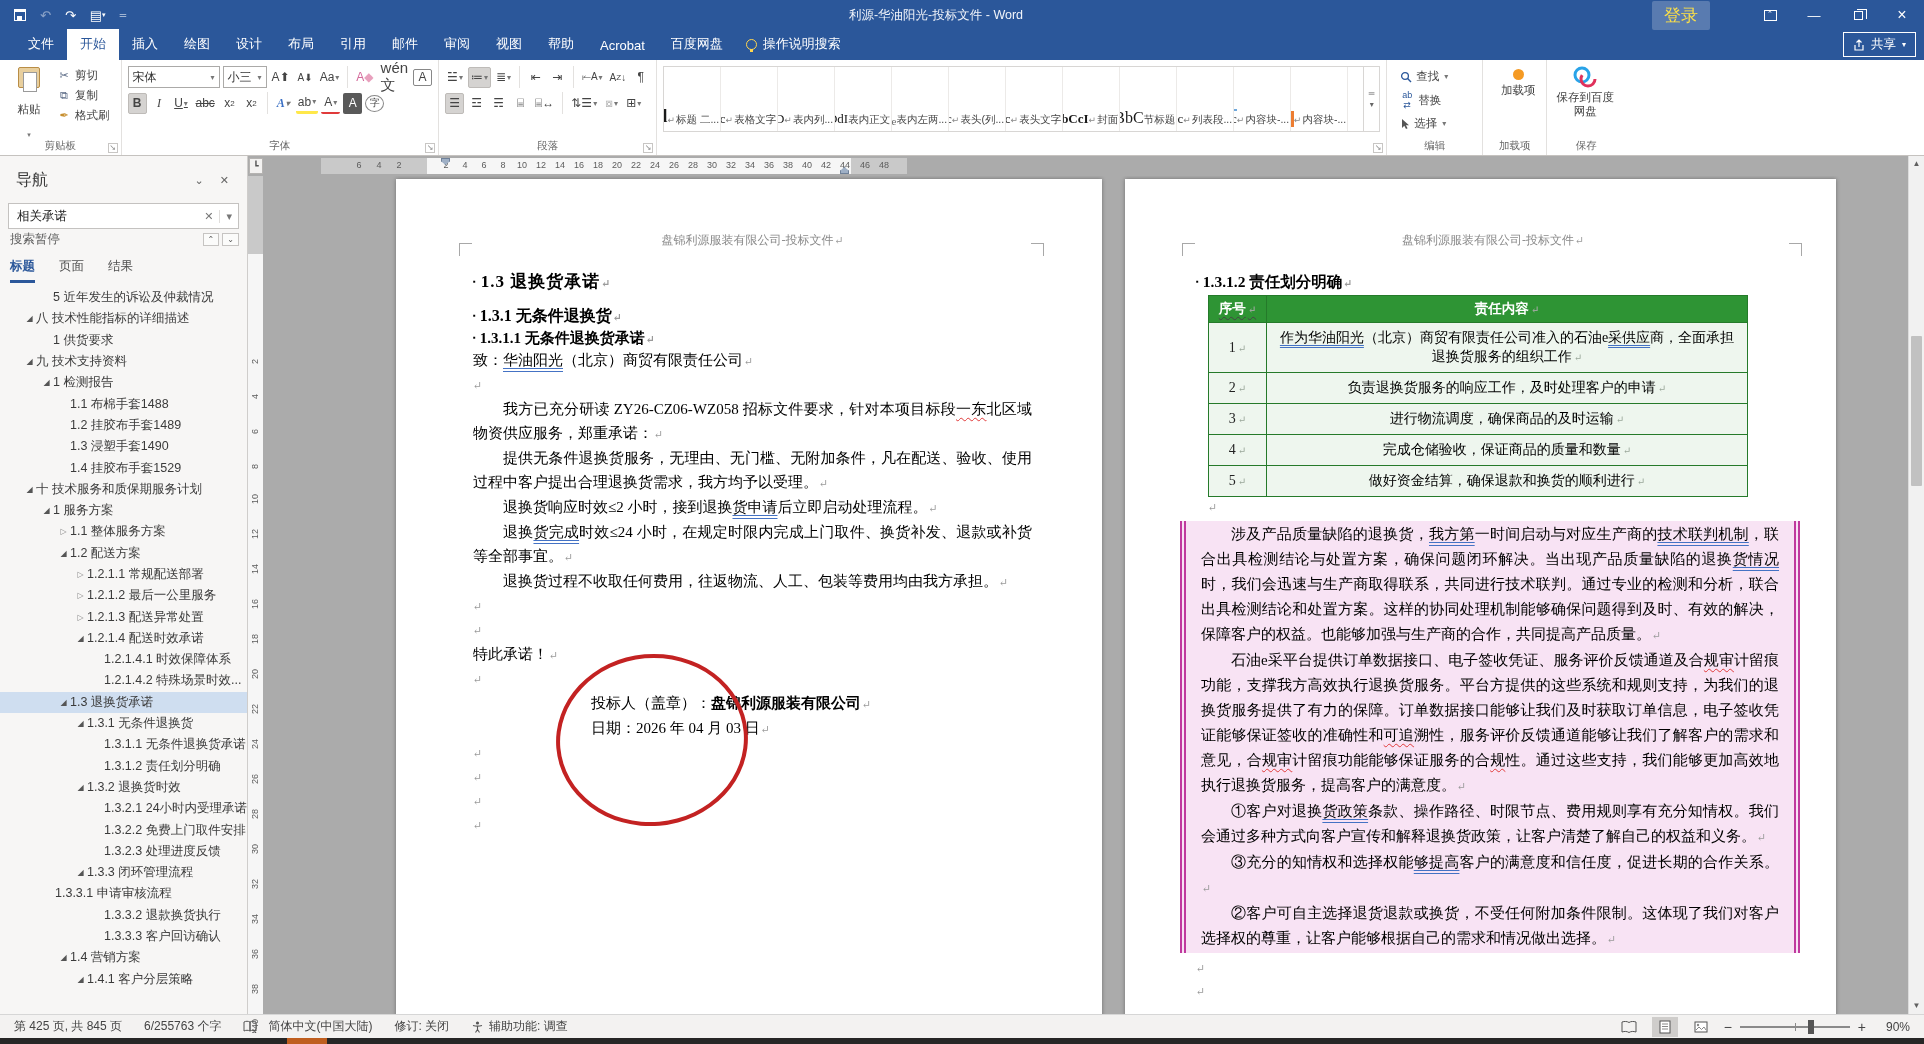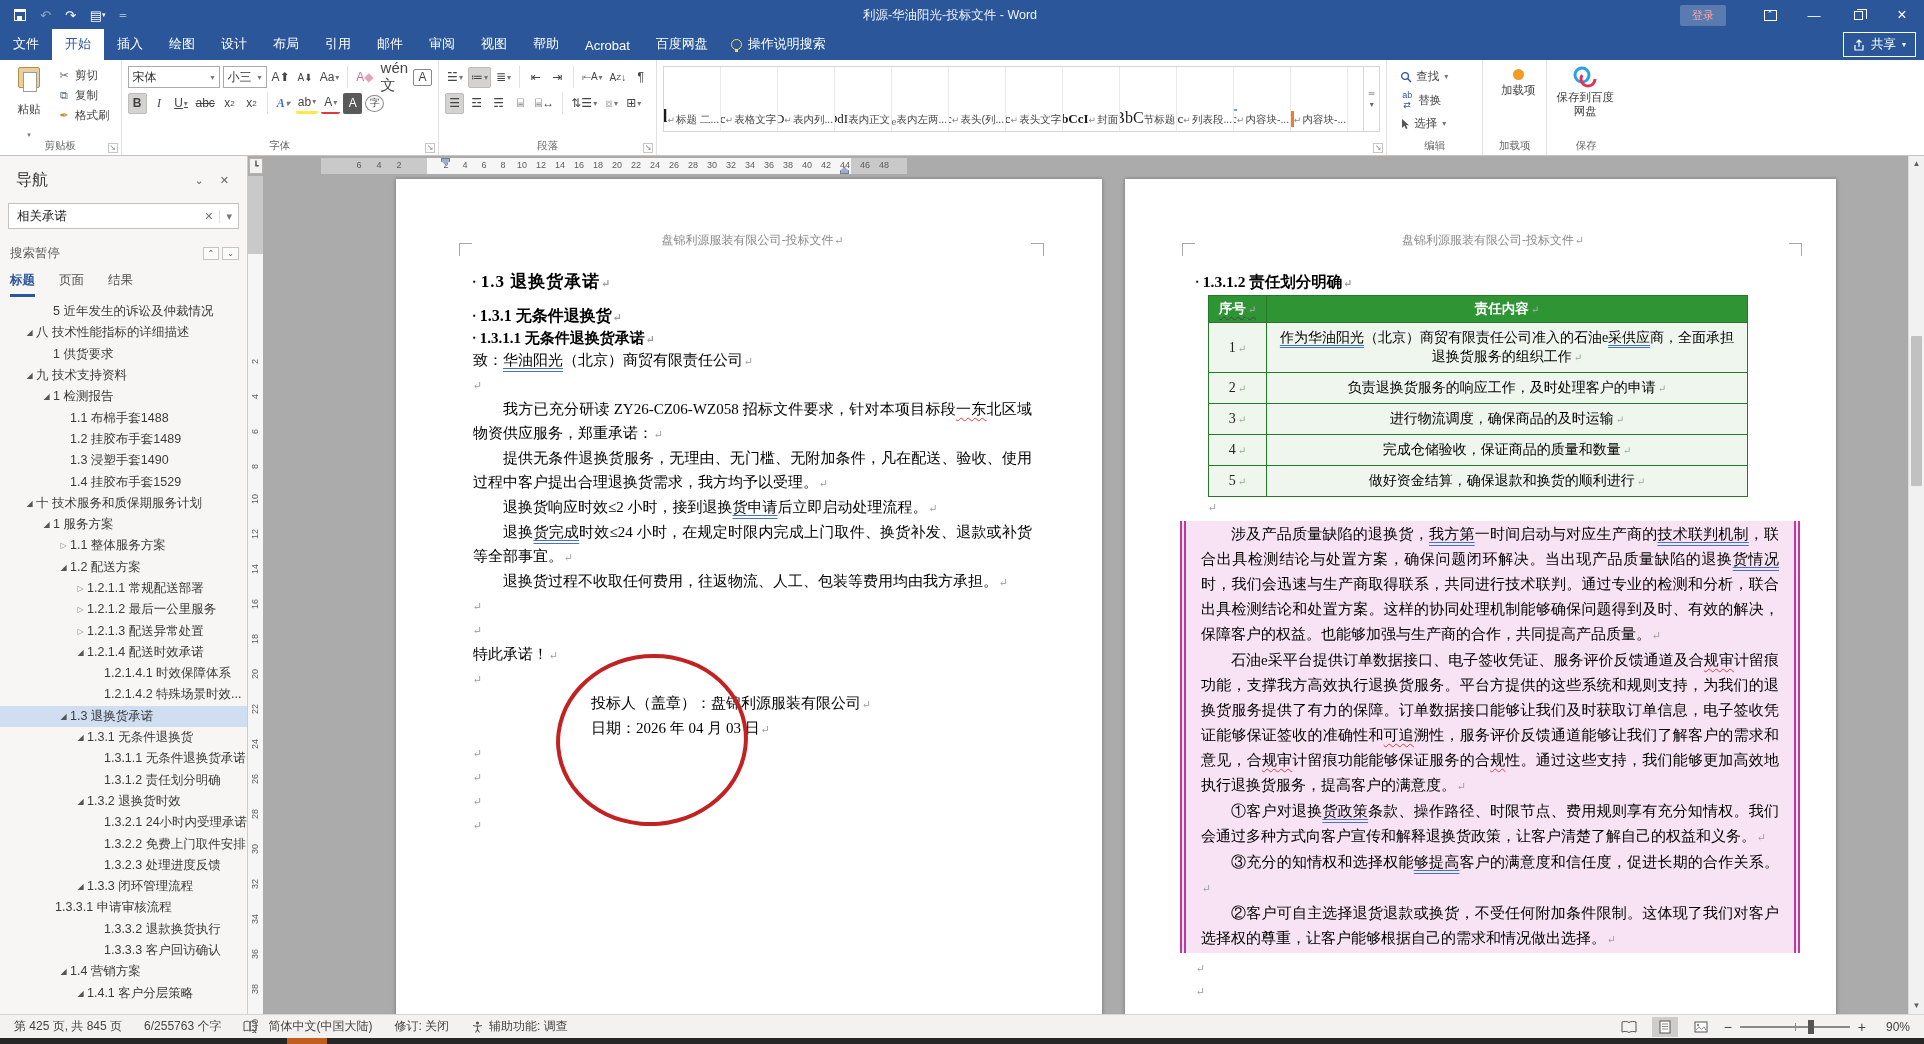--- a/index.html
+++ b/index.html
@@ -9,28 +9,28 @@
 
   
   .titlebar { height:30px; background:#2b579a; display:flex; align-items:center; color:#fff; flex:none; }
   .qat { display:flex; align-items:center; gap:14px; padding-left:14px; width:220px; }
   .qat .qbtn { color:#fff; font-size:13px; cursor:default; display:flex; align-items:center; }
   .qat .dim { opacity:.45; }
   .sv { width:12px; height:12px; border:1.4px solid #fff; border-top-width:3px; position:relative; }
   .sv::after { content:""; position:absolute; left:2px; bottom:0; width:5px; height:4px; background:#fff; }
   .title-text { flex:1; text-align:center; font-size:12.5px; color:#f1f4fa; }
   .tb-right { display:flex; align-items:center; height:100%; }
-  .login-btn { background:rgba(255,255,255,.22); color:#fca5a5; font-size:11px; padding:3px 12px; border-radius:2px; margin-right:22px; }
+  .login-btn { background:rgba(255,255,255,.22); color:#fde047; font-size:17px; padding:3px 12px; border-radius:2px; margin-right:38px; }
   .winbtn { width:44px; height:100%; display:flex; align-items:center; justify-content:center; font-size:13px; color:#fff; }
   .ribopt { width:13px; height:11px; border:1px solid #fff; font-size:7px; display:flex; align-items:flex-start; justify-content:center; line-height:6px; }
   .rest { width:9px; height:9px; border:1px solid #fff; position:relative; background:transparent; display:inline-block; }
   .rest::before { content:""; position:absolute; top:-3px; left:2px; width:9px; height:9px; border:1px solid #fff; border-left:none; border-bottom:none; }
 
   
-  .tabsrow { height:30px; background:#2b579a; display:flex; align-items:flex-end; color:#fff; flex:none; position:relative; }
+  .tabsrow { height:30px; background:#2b579a; display:flex; align-items:flex-end; color:#fff; flex:none; position:relative;padding-left:15px; }
   .rtab { padding:6px 13px 7px 13px; font-size:13px; cursor:default; }
   .rtab.active { background:#fff; color:#2b579a; }
   .tellme { display:flex; align-items:center; gap:6px; margin-left:10px; padding-bottom:7px; font-size:13px; color:#fff; }
   .bulb { width:11px; height:11px; border-radius:50%; border:1.4px solid #ffd64f; position:relative; }
   .bulb::after { content:""; position:absolute; left:3px; bottom:-3px; width:3px; height:3px; background:#ffd64f; }
   .share-btn { position:absolute; right:8px; bottom:3px; border:1px solid #fff; color:#fff; font-size:12.5px; padding:3px 9px; display:flex; gap:6px; align-items:center; }
 
   
   .ribbon { height:96px; background:#fff; border-bottom:1px solid #c5c2bf; display:flex; flex:none; }
   .rgroup { position:relative; border-right:1px solid #e3e1df; padding:4px 6px 16px 6px; }
@@ -76,21 +76,21 @@
   .workspace { flex:1; display:flex; min-height:0; position:relative; }
   
   .navpane { width:248px; background:#f7f6f5; border-right:1px solid #cfcdcb; flex:none; display:flex; flex-direction:column; font-size:12.5px; }
   .nav-head { display:flex; align-items:center; padding:14px 10px 8px 16px; }
   .nav-title { font-size:16px; color:#3b3b3b; flex:1; }
   .nav-hbtn { color:#666; padding:0 8px; font-size:11px; }
   .nav-search { margin:4px 8px 0 8px; background:#fff; border:1px solid #c4c2c0; height:26px; display:flex; align-items:center; }
   .nav-search input { border:none; outline:none; flex:1; font-size:12.5px; padding:0 8px; color:#222; font-family:inherit; background:transparent; }
   .nav-search .sic { color:#777; padding:0 6px; font-size:11px; border-left:1px solid #e0dedc; }
   .nav-search .sic.nb { border-left:none; }
-  .searchstate { display:flex; align-items:center; margin:16px 8px 0 10px; color:#5f5f5f; }
+  .searchstate { display:flex; align-items:center; margin:2px 8px 0 10px; color:#5f5f5f; }
   .searchstate span.lbl { flex:1; }
   .udbox { border:1px solid #c6c4c2; background:#fbfbfa; font-size:8px; color:#555; padding:1px 4px; margin-left:3px; }
   .nav-tabs { display:flex; margin:10px 0 0 10px; }
   .ntab { margin-right:24px; padding-bottom:5px; color:#4f4f4f; }
   .ntab.active { color:#2b579a; border-bottom:3px solid #2b579a; font-weight:bold; }
   .nav-tree { flex:1; overflow:hidden; padding-top:4px; }
   .nav-item { height:21.3px; display:flex; align-items:center; white-space:nowrap; overflow:hidden; color:#3b3b3b; font-size:12.5px; }
   .nav-item .arr { width:13px; flex:none; font-size:8px; color:#555; text-align:center; }
   .nav-item .arr.c { color:#8a8a8a; }
   .nav-item.sel { background:#cfdef0; }
@@ -125,21 +125,21 @@
   .h1 { font-size:17px; font-weight:bold; line-height:26px; letter-spacing:1px; }
   .h2 { font-size:16px; font-weight:bold; line-height:22px; }
   .h3 { font-size:15px; font-weight:bold; line-height:20px; }
   .hsq::before { content:"\25AA"; font-size:8px; vertical-align:3px; margin-right:4px; color:#000; }
   .toline { font-size:15px; line-height:23px; margin-top:14px; }
   .eml { height:24px; line-height:24px; }
   .eml::after { content:"\21B5"; color:#9a9a9a; font-size:11px; }
   .bp { font-size:15px; line-height:24px; text-indent:2em; text-align:justify; }
   .promise { font-size:15px; line-height:24px; }
   .sigline,.dateline { font-size:15px; line-height:24px; margin-left:118px; }
-  .sigline b { font-weight:normal; }
+  .sigline b { font-weight:bold; }
   .ub { text-decoration:underline double #4472c4; text-underline-offset:3px; }
   .wr { text-decoration:underline wavy #e03a3a; text-decoration-thickness:1px; text-underline-offset:3px; }
   .wb { text-decoration:underline wavy #444; text-decoration-thickness:1px; text-underline-offset:3px; }
   .stamp { position:absolute; left:160px; top:475px; width:192px; height:172px; border:4.5px solid #c32222; border-radius:50%; transform:rotate(-5deg); }
 
   
   .h4 { font-size:15.5px; font-weight:bold; line-height:22px; margin-top:23px; }
   .p2table { border-collapse:collapse; margin-left:12px; margin-top:1px; width:540px; font-size:14px; }
   .p2table th { background:#2e9434; color:#fff; border:1px solid #257a2a; font-size:13.5px; padding:4px 6px; font-weight:bold; }
   .p2table td { background:#eef6ee; border:1px solid #257a2a; padding:5px 8px; text-align:center; line-height:19px; }

